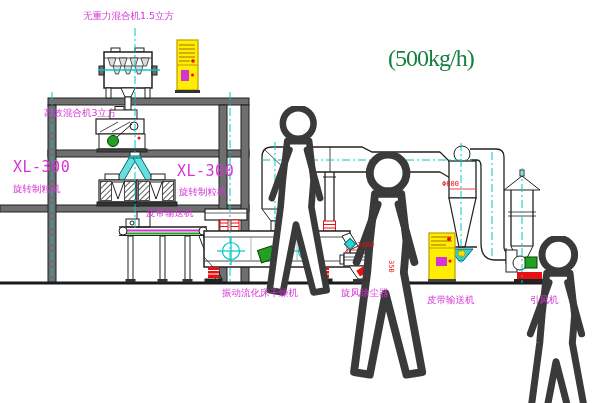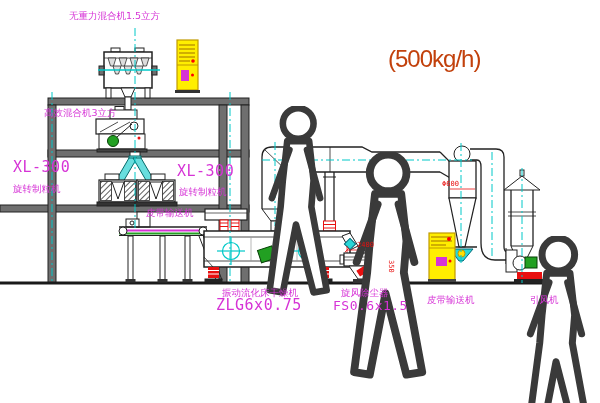--- a/index.html
+++ b/index.html
@@ -7,22 +7,22 @@
          font-family:"DejaVu Sans",sans-serif;}
   #stage svg{position:absolute;left:0;top:0;}
   .lbl{position:absolute;color:#d633d6;line-height:1;white-space:nowrap;}
   .s{font-size:9.5px;}
   .model{font-family:"DejaVu Sans Mono",monospace;font-size:15px;letter-spacing:.5px;text-align:right;}
   .model-sm{font-family:"DejaVu Sans Mono",monospace;font-size:13px;letter-spacing:.5px;}
   .dim{position:absolute;color:#e81010;font-size:7px;line-height:1;
        font-family:"DejaVu Sans Mono",monospace;white-space:nowrap;}
   .title-zh{position:absolute;left:287px;top:57px;color:#cc3333;font-size:13px;
             font-weight:700;letter-spacing:.5px;}
-  .title-cap{position:absolute;left:388px;top:45px;color:#c2410c;font-size:24px;
-             letter-spacing:-1px;font-family:Liberation Sans, sans-serif;}
+  .title-cap{position:absolute;left:388px;top:45px;color:#15803d;font-size:24px;
+             letter-spacing:-1px;font-family:Liberation Serif, serif;}
   .v-dim{transform:rotate(90deg);transform-origin:left top;}
 </style>
 </head>
 <body>
 
 <div id="stage">
 
 <svg width="600" height="403" viewBox="0 0 600 403">
   <defs>
     <pattern id="hatch" width="4" height="4" patternUnits="userSpaceOnUse" patternTransform="rotate(45)">
@@ -301,31 +301,29 @@
   <g>
     <use href="#person" transform="translate(100,45) scale(-0.58 0.58)"></use>
     <use href="#person" transform="translate(149,106) scale(0.49)"></use>
     <use href="#person" transform="translate(210,152) scale(0.585)"></use>
     <use href="#person" transform="translate(400,236) scale(0.52)"></use>
   </g>
 </svg>
 
 <div class="title-cap">(500kg/h)</div>
 
-<div class="lbl s" style="left:69px;top:11px">无重力混合机1.5立方</div>
+<div class="lbl s" style="left:83px;top:11px">无重力混合机1.5立方</div>
 <div class="lbl s" style="left:44px;top:108px">高效混合机3立方</div>
 <div class="lbl model" style="left:13px;top:160px">XL-300</div>
 <div class="lbl s" style="left:13px;top:184px">旋转制粒机</div>
 <div class="lbl model" style="left:177px;top:164px">XL-300</div>
 <div class="lbl s" style="left:179px;top:187px">旋转制粒机</div>
 <div class="lbl s" style="left:146px;top:208px">皮带输送机</div>
 <div class="lbl s" style="left:222px;top:288px">振动流化床干燥机</div>
-<div class="lbl model" style="left:216px;top:298px">ZLG6x0.75</div>
 <div class="lbl s" style="left:341px;top:288px">旋风除尘器</div>
-<div class="lbl model-sm" style="left:333px;top:299px">FS0.6x1.5</div>
 <div class="lbl s" style="left:427px;top:295px">皮带输送机</div>
 <div class="lbl s" style="left:530px;top:295px">引风机</div>
 
 <div class="dim" style="left:442px;top:181px">Φ600</div>
 <div class="dim" style="left:357px;top:242px">2400</div>
 <div class="dim v-dim" style="left:394px;top:260px">350</div>
 
 </div>
 
 </body></html>

